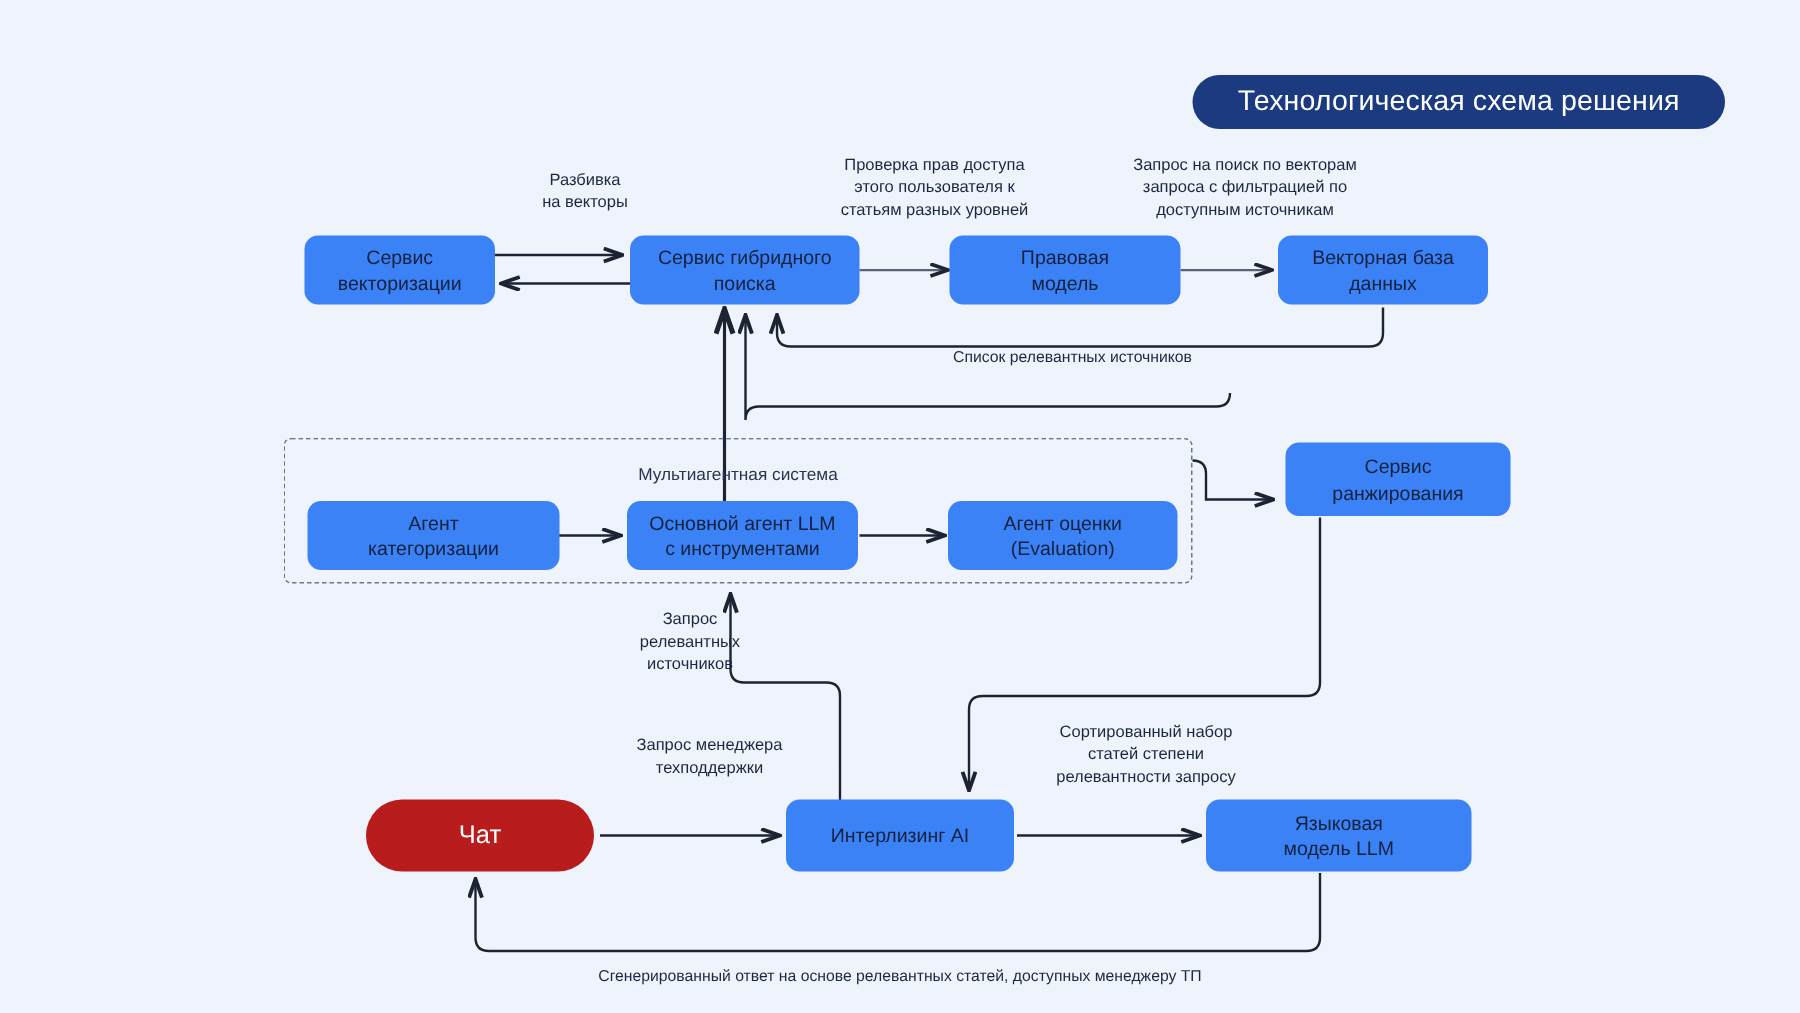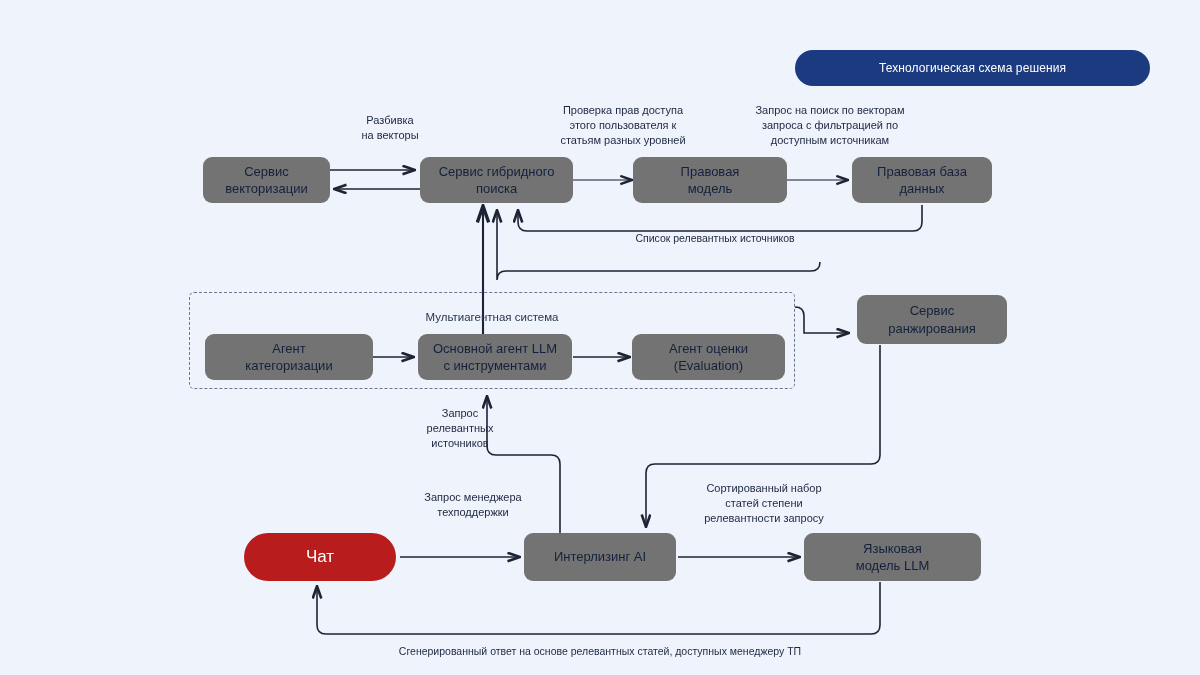--- a/index.html
+++ b/index.html
@@ -22,31 +22,31 @@
   
   .title-badge {
     position: absolute;
     left: 795px;
     top: 50px;
     width: 355px;
     height: 36px;
     background: #1b3a7f;
     border-radius: 18px;
     color: #ffffff;
-    font-size: 12px;
+    font-size: 19px;
     display: flex;
     align-items: center;
     justify-content: center;
     letter-spacing: 0.1px;
     white-space: nowrap;
   }
   
   .node {
     position: absolute;
-    background: #737373;
+    background: #3b82f6;
     border-radius: 9px;
     color: #14213d;
     font-size: 13px;
     line-height: 1.32;
     text-align: center;
     display: flex;
     align-items: center;
     justify-content: center;
     padding: 4px 8px;
     box-sizing: border-box;
@@ -167,21 +167,21 @@
     <span class="lines">Сервис гибридного
 поиска</span>
   </div>
 
   <div class="node" style="left:633px; top:157px; width:154px; height:46px;">
     <span class="lines">Правовая
 модель</span>
   </div>
 
   <div class="node" style="left:852px; top:157px; width:140px; height:46px;">
-    <span class="lines">Правовая база
+    <span class="lines">Векторная база
 данных</span>
   </div>
 
   <div class="node" style="left:857px; top:295px; width:150px; height:49px;">
     <span class="lines">Сервис
 ранжирования</span>
   </div>
 
   <div class="group-box" style="left:189px; top:292px; width:606px; height:97px;"></div>
   <div class="group-label" style="left:189px; top:311px; width:606px;">Мультиагентная система</div>

